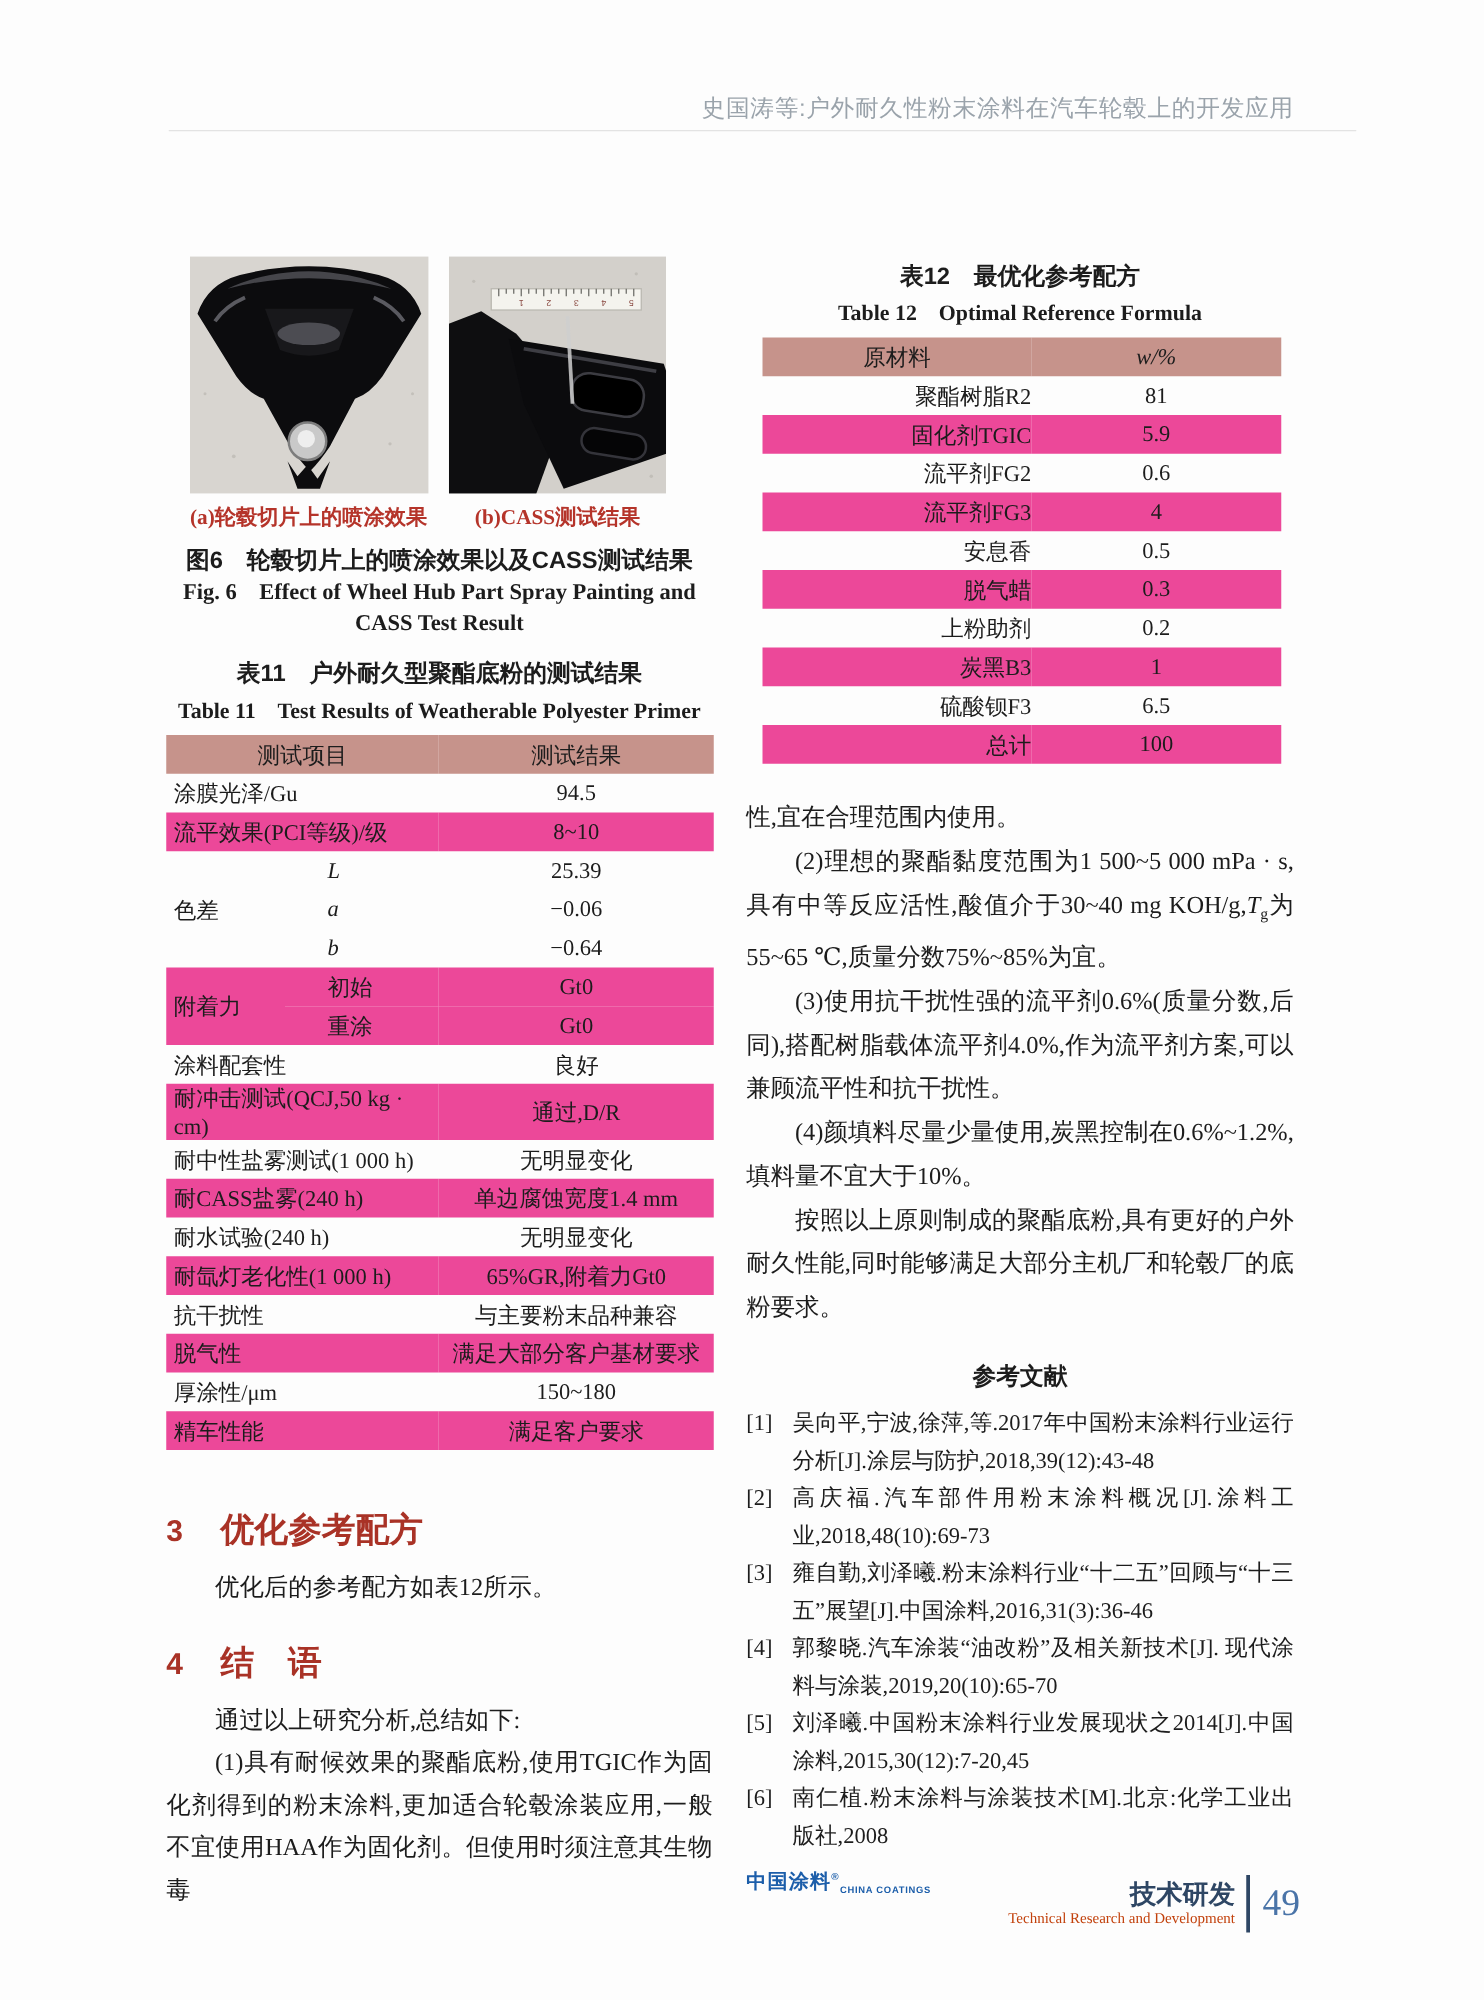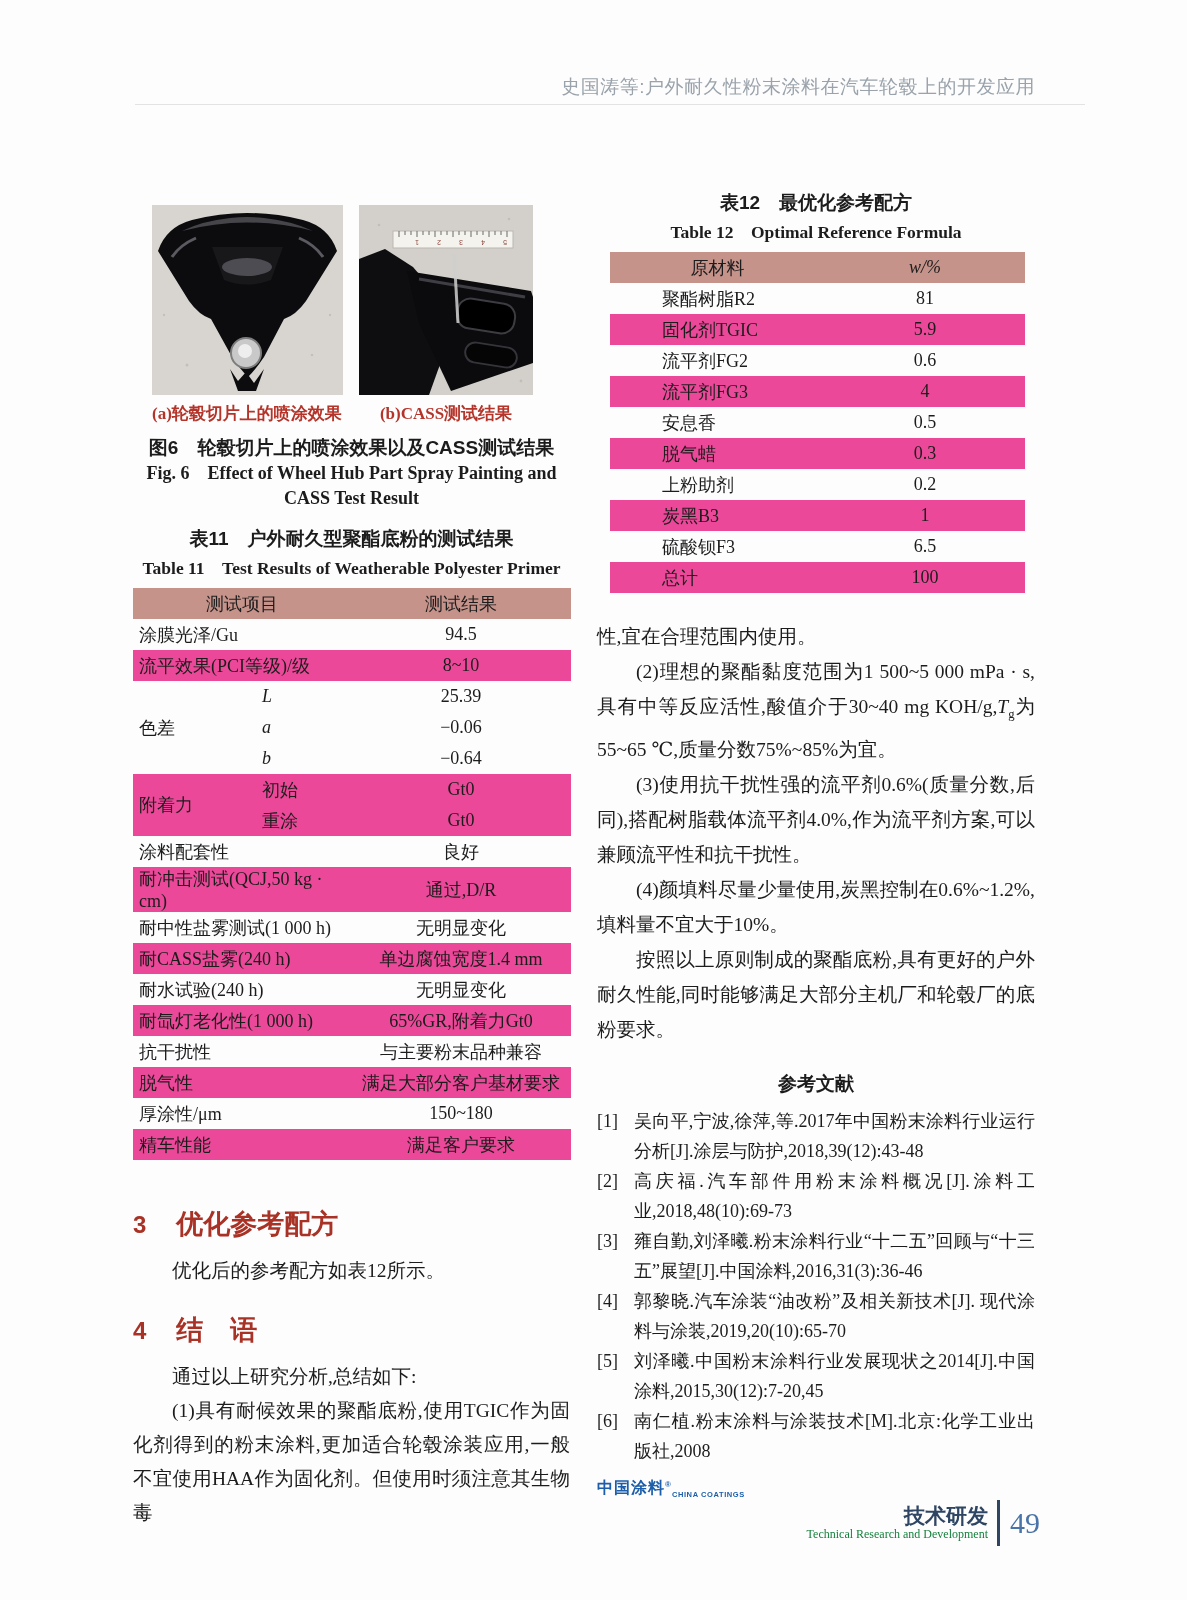--- a/index.html
+++ b/index.html
@@ -6,21 +6,21 @@
   html,body{width:1187px;height:1600px}
   body{position:relative;background:#fdfdfd;color:#1c1c1c;
        font-family:"Liberation Serif","DejaVu Serif",serif;overflow:hidden}
 
   
   .running-title{position:absolute;top:74px;right:152px;font-size:19px;color:#9aa3ab;
                  font-family:"Liberation Sans","DejaVu Sans",sans-serif;letter-spacing:.5px}
   .head-rule{position:absolute;top:104px;left:135px;width:950px;height:1px;background:#e3e3e3}
 
   .col-left{position:absolute;left:133px;top:205px;width:437px}
-  .col-right{position:absolute;left:597px;top:190px;width:438px}
+  .col-right{position:absolute;left:597px;top:208px;width:438px}
 
   
   .photos{display:flex;gap:16px;padding-left:19px}
   .photo{height:190px;overflow:hidden}
   .photo svg{display:block}
   .photo-captions{display:flex;padding-left:19px;margin-top:7px;font-weight:bold;
                   color:#b5342a;font-size:17px}
   .cap-a{width:191px;text-align:left}
   .cap-b{width:174px;text-align:center;margin-left:16px}
   .figcap-zh{text-align:center;font-weight:bold;font-size:19px;margin-top:10px;
@@ -37,21 +37,21 @@
   th,td{font-size:18px;font-weight:normal;height:31px;vertical-align:middle}
   tr.head{background:#c6938b}
   tr.shade{background:#ec4899}
   .val{text-align:center}
   #table11 th{text-align:center}
   #table11 .lbl{padding-left:6px;text-align:left}
   .grouplbl{padding-left:6px;text-align:left}
   .sublbl{padding-left:34px;text-align:left}
   .sublbl.it{font-style:italic}
   #table12 th{text-align:center}
-  #table12 .lbl{padding-left:52px;text-align:left}
+  #table12 .lbl{padding-left:52px;text-align:right}
   #table12 th.val{font-style:italic}
 
   
   .sec-head{display:flex;align-items:baseline;gap:30px;color:#a93226;font-weight:bold;
             font-size:27px;margin-top:46px;font-family:"Liberation Sans","DejaVu Sans",sans-serif}
   .sec-head .num{font-size:24px}
   .para{font-size:19.5px;line-height:34px;text-align:justify}
   .indent{text-indent:2em}
   .sec-body{margin-top:12px}
   .col-right .para{line-height:35px}
@@ -73,21 +73,21 @@
            font-size:16px;color:#1c5eaa;letter-spacing:1px}
   .logo-zh sup{font-size:8px}
   .logo-en{font-family:"Liberation Sans","DejaVu Sans",sans-serif;font-weight:bold;
            font-size:7.5px;color:#1c5eaa;letter-spacing:.6px;margin-top:1px}
 
   
   .footer{position:absolute;top:1500px;right:147px;display:flex;align-items:center}
   .f-text{text-align:right;margin-right:9px}
   .f-zh{font-family:"Liberation Sans","DejaVu Sans",sans-serif;font-weight:bold;
         font-size:21px;color:#2e4664;line-height:23px}
-  .f-en{font-size:12px;color:#15803d;line-height:15px}
+  .f-en{font-size:12px;color:#c2410c;line-height:15px}
   .f-bar{width:3px;height:46px;background:#2e4664;margin-right:10px}
   .f-num{font-size:30px;color:#4a74a8}
 </style>
 </head>
 <body>
 
 <div class="running-title">史国涛等:户外耐久性粉末涂料在汽车轮毂上的开发应用</div>
 <div class="head-rule"></div>
 
 <div class="col-left">

